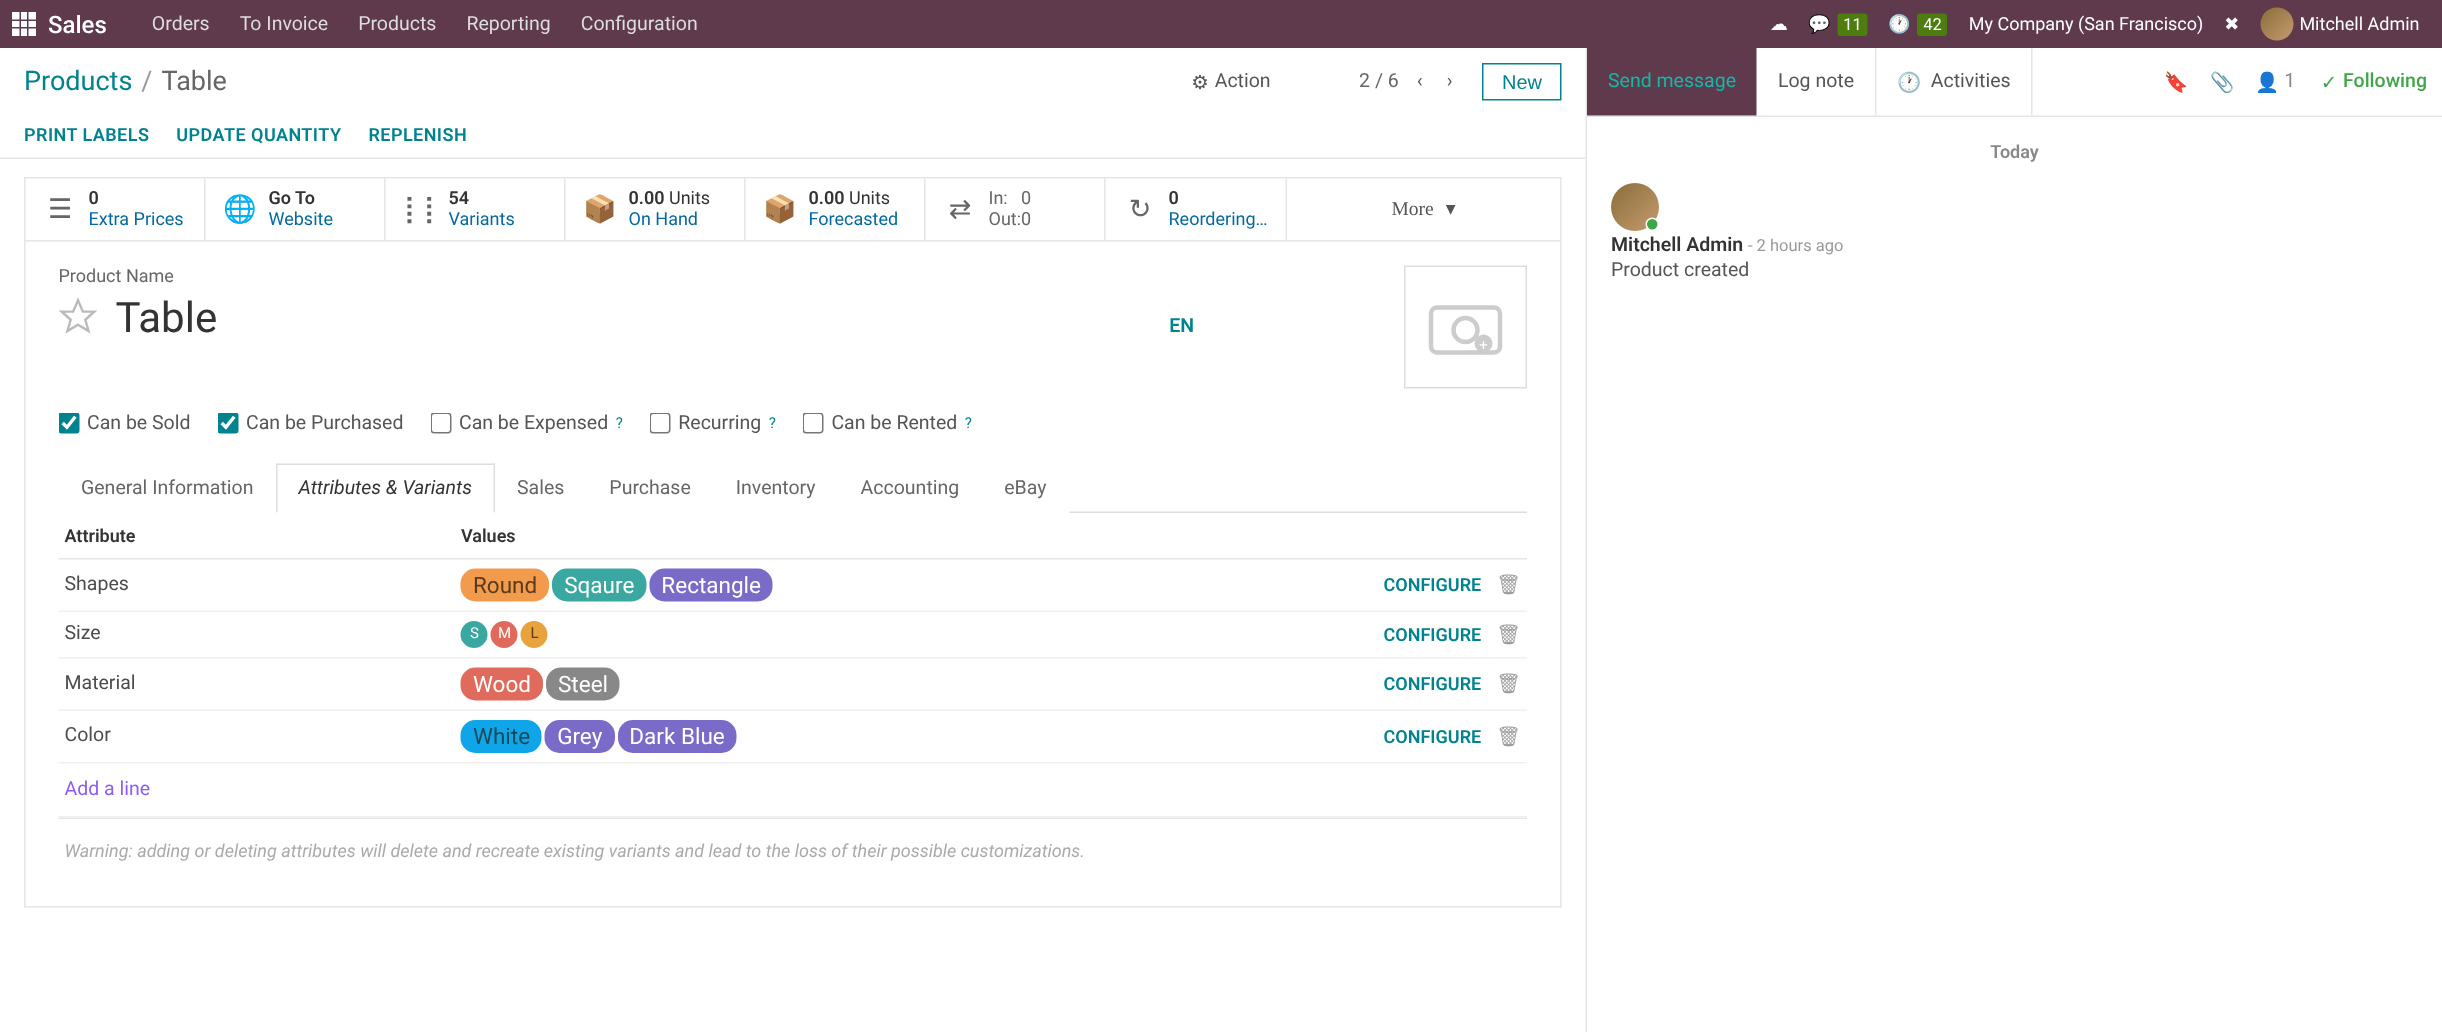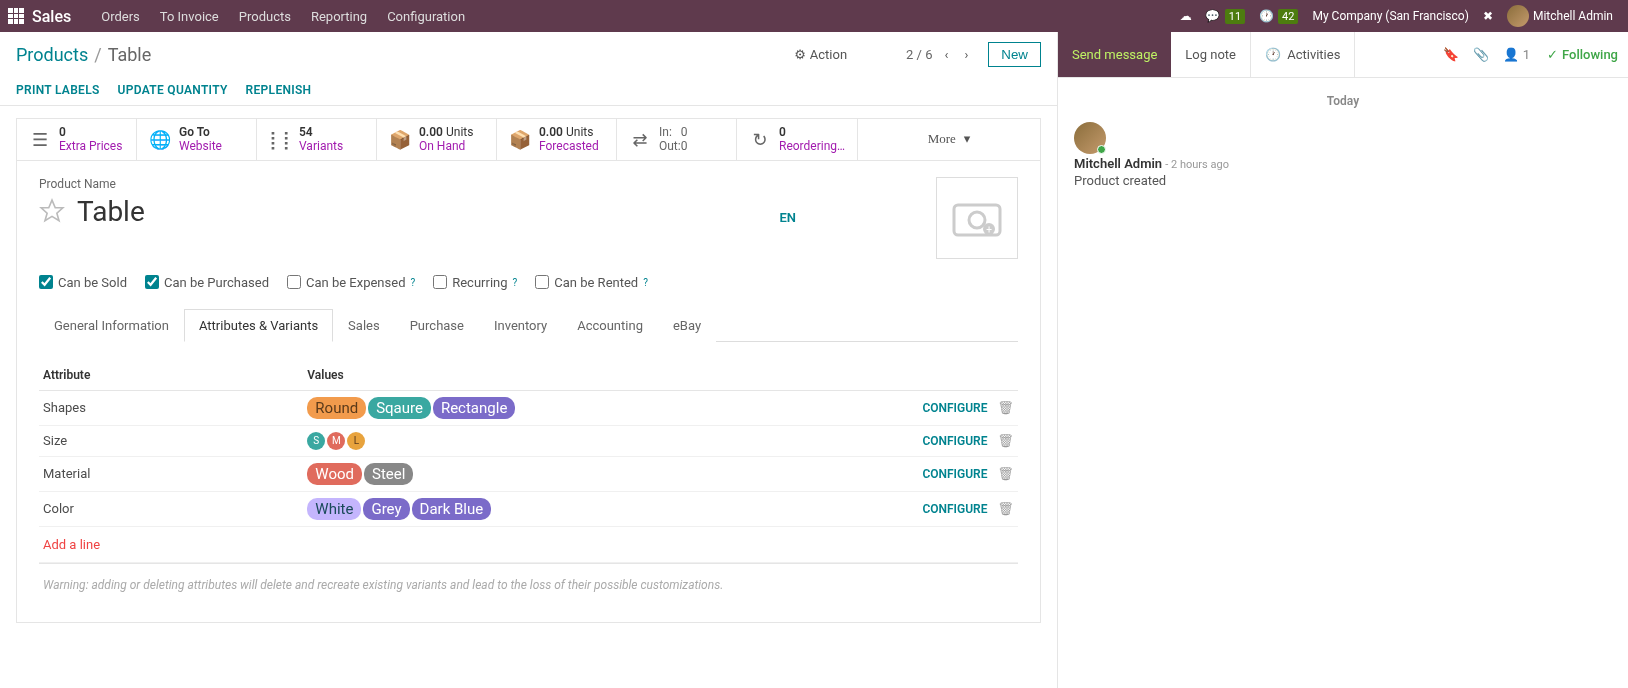--- a/index.html
+++ b/index.html
@@ -30,67 +30,67 @@
 
 .secondary-actions { display: flex; gap: 18px; padding: 8px 16px; border-bottom: 1px solid #e5e5e5; }
 .secondary-actions .sa { color: #00838f; font-weight: 600; font-size: 12px; cursor: pointer; letter-spacing: 0.3px; }
 
 .stat-row { display: flex; border: 1px solid #e5e5e5; margin: 12px 16px 0; }
 .stat-cell { display: flex; align-items: center; gap: 8px; padding: 6px 12px; border-right: 1px solid #e5e5e5; cursor: pointer; min-width: 120px; }
 .stat-cell:last-child { border-right: none; font-family: Liberation Serif, serif; }
 .stat-icon { color: #666; font-size: 18px; width: 22px; text-align: center; }
 .stat-text { display: flex; flex-direction: column; line-height: 1.2; }
 .stat-num { font-weight: 600; color: #333; font-size: 12px;}
-.stat-label { color: #a21caf; font-size: 12px; }
+.stat-label { color: #0369a1; font-size: 12px; }
 .stat-double { display: grid; grid-template-columns: auto auto; column-gap: 0; font-size: 12px; line-height: 1.2; color:#666; }
 .more-cell { flex: 1; justify-content: center; cursor: pointer; color:#555; }
 
 .form-body { padding: 16px 22px; border: 1px solid #e5e5e5; border-top: none; margin: 0 16px; }
 .prod-head { display: flex; align-items: flex-start; }
 .prod-left { flex: 1; }
 .prod-label { color: #666; font-size: 12px; margin-bottom: 4px; }
 .prod-title-row { display: flex; align-items: center; gap: 12px; }
 .star { width: 26px; height: 26px; color: #bbb; cursor: pointer; }
 .prod-title { font-size: 28px; color: #333; }
 .lang-tag { color: #00838f; font-weight: 600; cursor: pointer; align-self: center; margin-right: 140px;}
 .img-box { width: 82px; height: 82px; border: 1px solid #ddd; display: flex; align-items: center; justify-content: center; color: #ccc; cursor: pointer; }
 .checkbox-row { display: flex; gap: 18px; margin-top: 16px; flex-wrap: wrap; }
 .cb { display: flex; align-items: center; gap: 5px; cursor: pointer; color:#555; }
 .cb input { accent-color: #00838f; width: 14px; height: 14px; cursor: pointer; }
 .help-q { color: #00838f; font-size: 10px; vertical-align: super; cursor: pointer; }
 
 .tabs { display: flex; border-bottom: 1px solid #ddd; margin-top: 18px; }
 .tab { padding: 8px 14px; cursor: pointer; color: #666; border: 1px solid transparent; background: #fff; border-bottom: none; position: relative; top: 1px;}
-.tab.active { border-color: #ddd; border-bottom: 1px solid #fff; color: #333; }
-
-.attr-table { width: 100%; border-collapse: collapse; margin-top: 18px; }
+.tab.active { border-color: #ddd; border-bottom: 1px solid #fff; color: #333; font-style: italic; }
+
+.attr-table { width: 100%; border-collapse: collapse; }
 .attr-table th { text-align: left; padding: 8px 4px; font-weight: 600; color: #333; font-size: 12px; border-bottom: 1px solid #e5e5e5; }
 .attr-table td { padding: 6px 4px; border-bottom: 1px solid #f0f0f0; vertical-align: middle; }
 .tag { display: inline-block; padding: 2px 8px; border-radius: 10px; color: #fff; font-size: 15px; margin-right: 2px; }
 .tag.orange { background: #f29b4c; color:#5a3a1a;}
 .tag.teal { background: #3aa8a1; }
 .tag.purple { background: #7b6bc9; }
 .tag.red { background: #e06b5d; }
 .tag.gray { background: #888; }
-.tag.cyan { background: #c4b5fd; color:#1a4a5a;}
+.tag.cyan { background: #0ea5e9; color:#1a4a5a;}
 .circ { display: inline-flex; align-items: center; justify-content: center; width: 18px; height: 18px; border-radius: 50%; color: #fff; font-size: 10px; margin-right: 2px; }
 .circ.teal{background:#3aa8a1;} .circ.red{background:#e06b5d;} .circ.amber{background:#e8a33d; color:#5a3a1a;}
 .config-link { color: #00838f; font-weight: 600; cursor: pointer; font-size: 12px; }
 .trash-icon { color: #999; cursor: pointer; margin-left: 10px; }
-.add-line { color: #ef4444; cursor: pointer; padding: 10px 4px; display: inline-block; border-bottom: 1px solid #f0f0f0; width: 100%;}
+.add-line { color: #8b5cf6; cursor: pointer; padding: 10px 4px; display: inline-block; border-bottom: 1px solid #f0f0f0; width: 100%;}
 .warning-text { color: #aaa; font-style: italic; padding: 14px 4px; font-size: 12px; border-top:1px solid #e5e5e5; margin-top:0px;}
 
 .variant-section { border: 2px solid #e03; padding: 10px 12px 14px; margin-top: 14px; width: 200px; }
 .variant-title { font-size: 11px; font-weight: 700; letter-spacing: 0.3px; color: #555; margin-bottom: 12px; }
 .radio-row { display: flex; align-items: center; gap: 7px; margin: 8px 0; cursor: pointer; color:#555; }
 .radio-row input { accent-color: #00838f; cursor: pointer; }
 
 
 .chatter-tabs { display: flex; border-bottom: 1px solid #e5e5e5; align-items: center; height: 46px; }
-.ct-send { background: #5f3a4d; color: #bef264; padding: 0 14px; height: 100%; display: flex; align-items: center; cursor: pointer; font-size: 13px;}
+.ct-send { background: #5f3a4d; color: #14b8a6; padding: 0 14px; height: 100%; display: flex; align-items: center; cursor: pointer; font-size: 13px;}
 .ct-log { padding: 0 14px; height: 100%; display: flex; align-items: center; cursor: pointer; color: #555;}
 .ct-act { border-left: 1px solid #e5e5e5; border-right: 1px solid #e5e5e5; padding: 0 14px; height: 100%; display: flex; align-items: center; cursor: pointer; color:#555; gap:6px;}
 .ct-spacer { flex: 1; }
 .ct-icon { color: #888; margin: 0 7px; cursor: pointer; display: flex; align-items: center; gap: 3px; font-size:13px;}
 .ct-follow { color: #3fa648; cursor: pointer; margin: 0 10px; display: flex; align-items: center; gap: 4px; font-size:13px; font-weight:500;}
 .chatter-body { padding: 16px; }
 .today-sep { text-align: center; color: #888; font-size: 12px; font-weight: 600; margin-bottom: 14px; }
 .msg { display: flex; gap: 2px; flex-direction: column; }
 .msg .avatar { width: 32px; height: 32px; position: relative;}
 .status-dot { position:absolute; bottom:0; right:0; width:9px;height:9px;border-radius:50%;background:#3fa648;border:1px solid #fff;}

